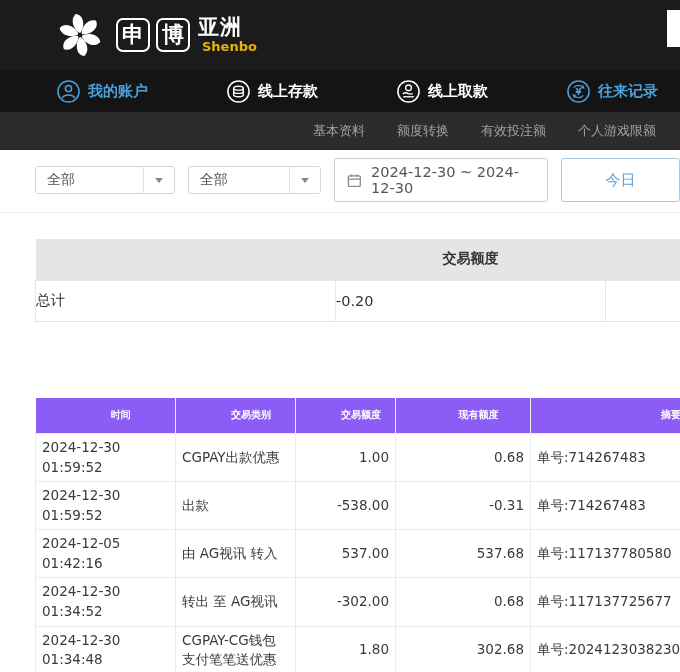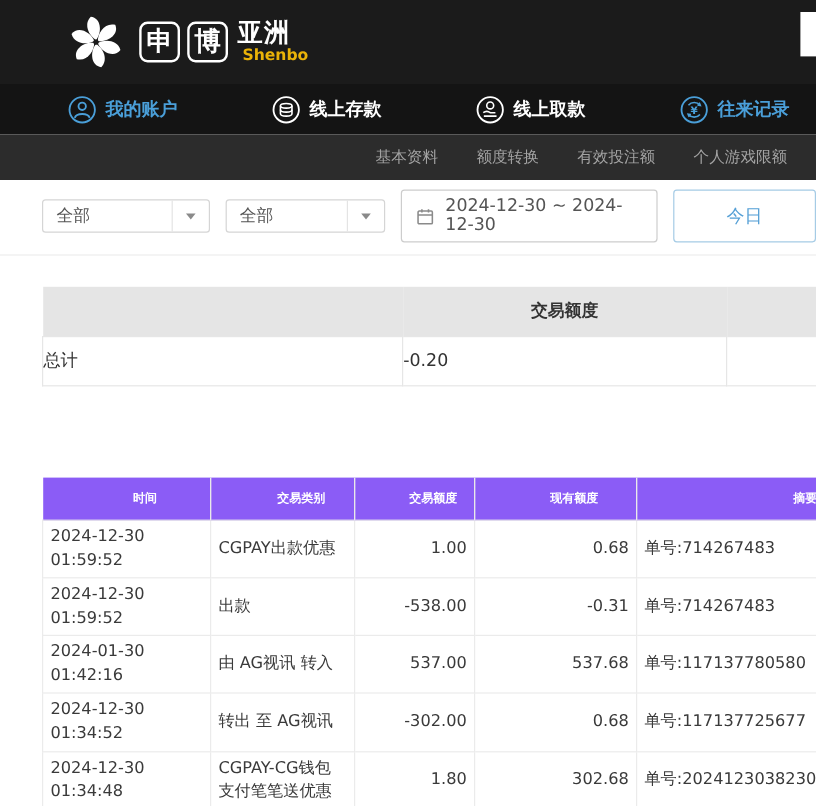--- a/index.html
+++ b/index.html
@@ -215,21 +215,21 @@
       <td class="td-note">单号:714267483</td>
     </tr>
     <tr>
       <td class="td-time">2024-12-30 01:59:52</td>
       <td>出款</td>
       <td class="td-amount">-538.00</td>
       <td class="td-balance">-0.31</td>
       <td class="td-note">单号:714267483</td>
     </tr>
     <tr>
-      <td class="td-time">2024-01-30 01:42:16</td>
+      <td class="td-time">2024-12-05 01:42:16</td>
       <td>由 AG视讯 转入</td>
       <td class="td-amount">537.00</td>
       <td class="td-balance">537.68</td>
       <td class="td-note">单号:117137780580</td>
     </tr>
     <tr>
       <td class="td-time">2024-12-30 01:34:52</td>
       <td>转出 至 AG视讯</td>
       <td class="td-amount">-302.00</td>
       <td class="td-balance">0.68</td>

